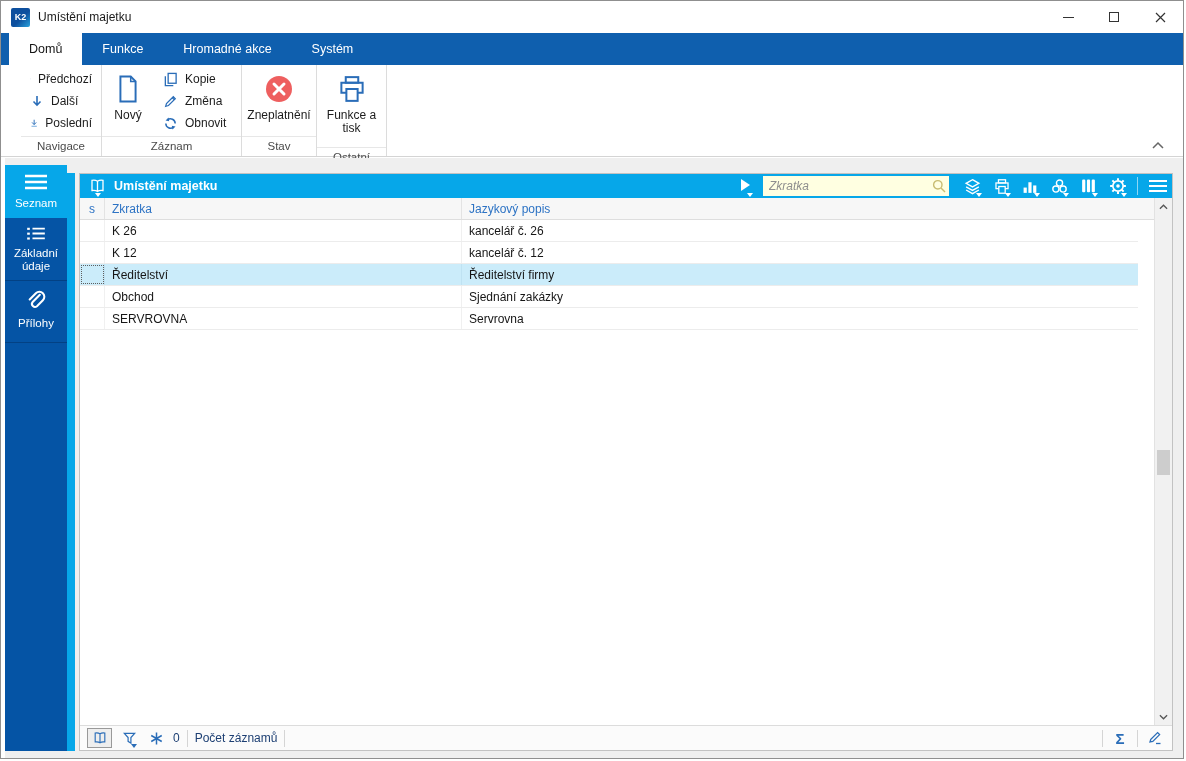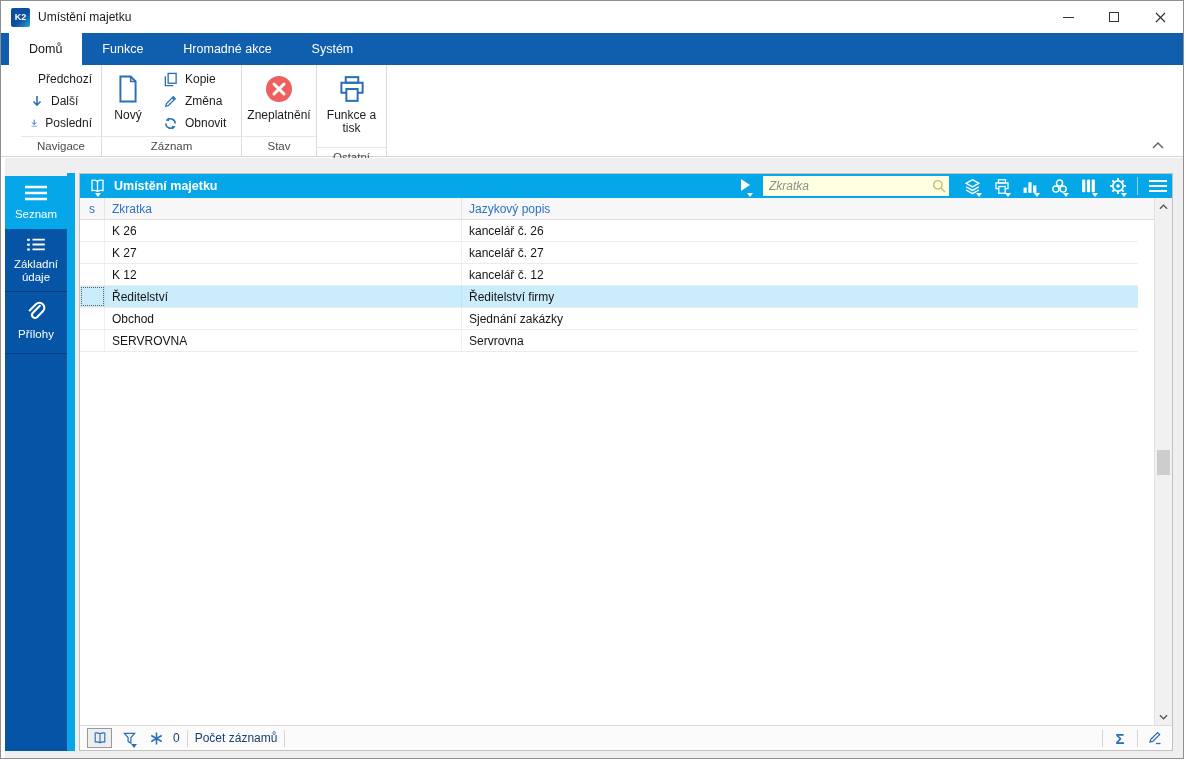--- a/index.html
+++ b/index.html
@@ -29,21 +29,21 @@
   .rg-content{flex:1;display:flex;padding-top:3px;}
   .rg-caption{height:20px;line-height:19px;text-align:center;color:#4a4a4a;font-size:11.5px;border-top:1px solid #e7e7e7;}
   .srow{height:22px;display:flex;align-items:center;gap:7px;padding:0 9px;white-space:nowrap;}
   .stack{display:flex;flex-direction:column;}
   .bigbtn{display:flex;flex-direction:column;align-items:center;padding-top:1px;text-align:center;line-height:13px;}
   .bigbtn .bicon{height:40px;display:flex;align-items:center;justify-content:center;}
   .ribbon-collapse{position:absolute;right:16px;bottom:4px;width:18px;height:14px;display:flex;align-items:center;justify-content:center;}
   
   .body{position:absolute;top:157px;left:0;right:0;bottom:0;background:#efefef;}
   .left-sliver{position:absolute;left:0;top:0;width:4px;bottom:0;background:#fff;}
-  .sidebar{position:absolute;left:4px;top:18px;width:62px;bottom:7px;background:#0554a5;}
+  .sidebar{position:absolute;left:4px;top:7px;width:62px;bottom:7px;background:#0554a5;}
   .side-item{padding:8px 2px 7px;display:flex;flex-direction:column;align-items:center;gap:6px;
     color:#fff;font-size:11.5px;text-align:center;line-height:13px;border-bottom:1px solid rgba(0,0,20,.22);}
   .side-item.active{background:#06a7e9;border-bottom-color:transparent;}
   .accent-strip{position:absolute;left:66px;top:15px;width:8px;bottom:7px;background:#06a7e9;}
   
   .panel{position:absolute;left:78px;top:15px;width:1094px;height:578px;background:#fff;border:1px solid #c2c2c2;}
   .panel-header{height:24px;background:#06a7e9;display:flex;align-items:center;color:#fff;padding:0 3px 0 6px;gap:6px;}
   .ph-title{font-weight:bold;font-size:12.5px;}
   .ph-spacer{flex:1;}
   .iconbtn{position:relative;width:23px;height:21px;display:flex;align-items:center;justify-content:center;}
@@ -330,25 +330,20 @@
         <div class="thc center">s</div>
         <div class="thc">Zkratka</div>
         <div class="thc">Jazykový popis</div>
       </div>
 
       <div>
         <div class="trow">
           <div class="tc cell-s"></div>
           <div class="tc">K 26</div>
           <div class="tc">kancelář č. 26</div>
-        </div>
-        <div class="trow">
-          <div class="tc cell-s"></div>
-          <div class="tc">K 27</div>
-          <div class="tc">kancelář č. 27</div>
         </div>
         <div class="trow">
           <div class="tc cell-s"></div>
           <div class="tc">K 12</div>
           <div class="tc">kancelář č. 12</div>
         </div>
         <div class="trow selected">
           <div class="tc cell-s"></div>
           <div class="tc">Ředitelství</div>
           <div class="tc">Ředitelství firmy</div>

